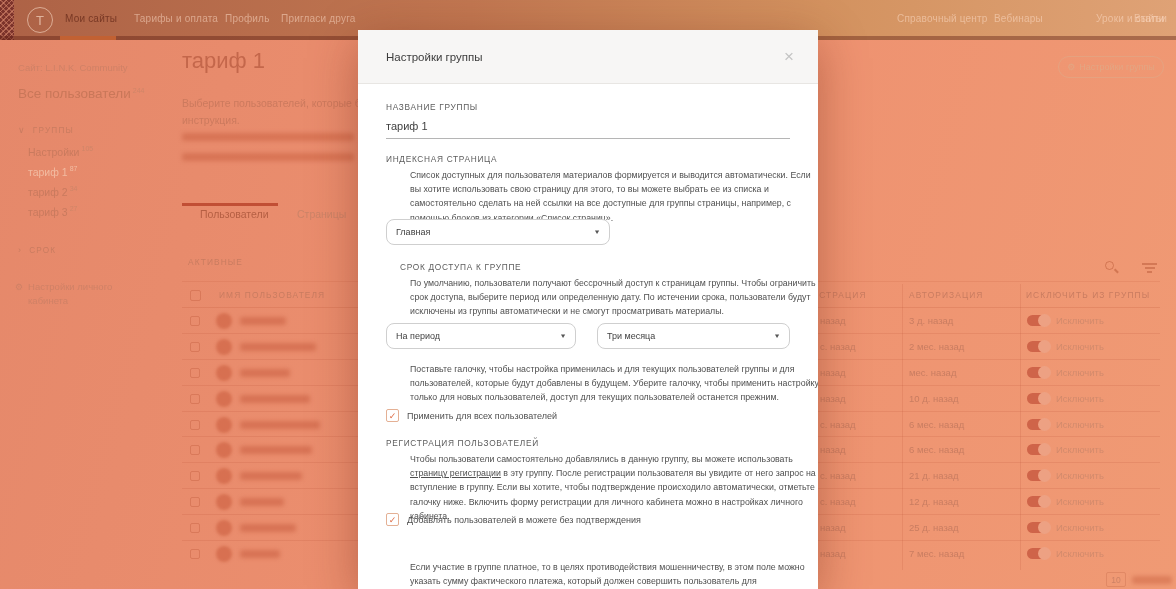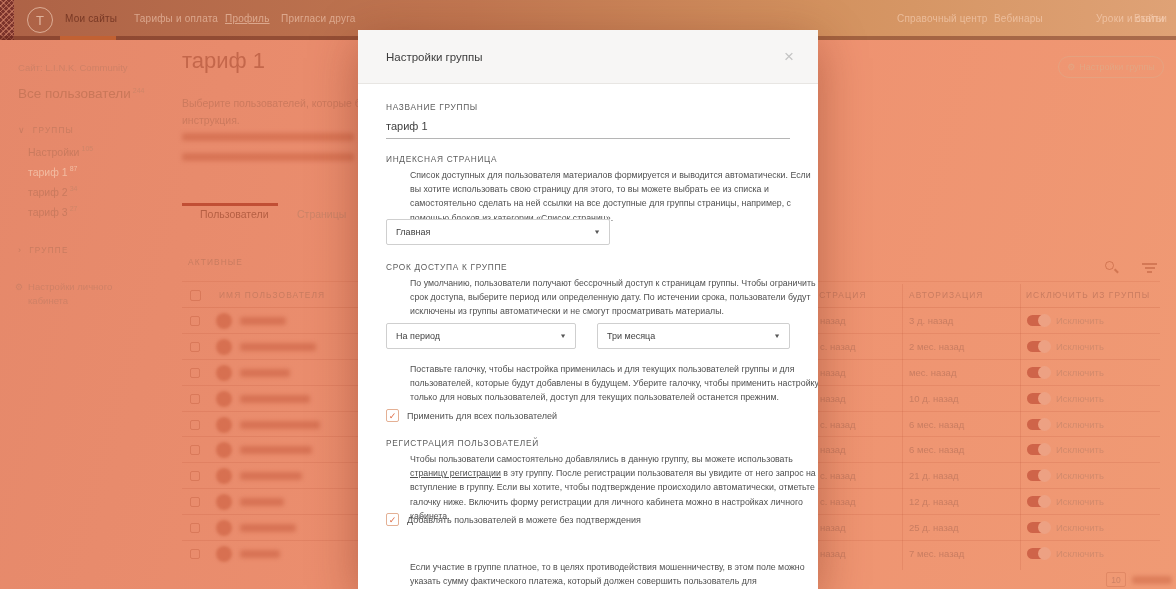--- a/index.html
+++ b/index.html
@@ -100,42 +100,42 @@
   }
   .modal-title{ font-size:11.5px; color:#3c3c3c; }
   .modal-close{ font-size:17px; color:#c4c4c4; cursor:pointer; line-height:1; font-weight:300; }
   .m-abs{ position:absolute; left:28px; width:412px; }
   .m-label{ font-size:8.3px; letter-spacing:0.7px; color:#5c5c5c; }
   .m-input-val{ font-size:11px; color:#3f3f3f; }
   .m-underline{ position:absolute; left:28px; width:404px; height:1px; background:#b5b5b5; }
   .m-para{ font-size:8.8px; line-height:14.2px; color:#4f4f4f;margin-left:24px; }
   .m-link{ text-decoration:underline; cursor:pointer; color:#4f4f4f; }
   .m-select{
-    position:absolute; height:26px; border:1px solid #cfcfcf; border-radius:2px; background:#fff;
+    position:absolute; height:26px; border:1px solid #cfcfcf; border-radius:8px; background:#fff;
     display:flex; align-items:center; justify-content:space-between; padding:0 9px; cursor:pointer;
   }
   .m-select .sel-val{ font-size:9px; color:#3f3f3f; }
   .m-select .caret{ font-size:6px; color:#555; transform:scaleX(1.2); }
   .m-check-row{ position:absolute; left:28px; display:flex; align-items:center; gap:8px; }
   .m-checkbox{ width:13px; height:13px; border:1px solid #e4b094; border-radius:2px; background:#fff;
     display:flex; align-items:center; justify-content:center; cursor:pointer; }
   .m-checkbox .ck{ font-size:9px; color:#dd6a44; font-weight:bold; }
   .m-check-label{ font-size:9px; color:#4f4f4f; }
 </style>
 </head>
 <body>
 
 <div class="topnav">
   <div class="zigzag"></div>
   <div class="logo-circle">
       <span>T</span>
     </div>
   <div class="nav-item active" style="left:65px;">Мои сайты</div>
   <div class="nav-item" style="left:134px;">Тарифы и оплата</div>
-  <div class="nav-item" style="left:225px;text-decoration:underline;">Профиль</div>
+  <div class="nav-item" style="left:225px;">Профиль</div>
   <div class="nav-item" style="left:281px;">Пригласи друга</div>
   <div class="nav-item" style="left:897px;">Справочный центр</div>
   <div class="nav-item" style="left:994px;">Вебинары</div>
   <div class="nav-item" style="left:1096px;">Уроки и статьи</div>
   <div class="nav-item" style="left:1134px;">Выйти</div>
   <div class="bottom-strip"></div>
   <div class="nav-active-strip" style="left:60px; width:56px;"></div>
 </div>
 
 <div>
@@ -152,21 +152,21 @@
   <div class="side-item active" style="left:28px; top:165px;">
     <span>тариф 1</span><span class="sup" style="color:#f2bba1;">87</span>
   </div>
   <div class="side-item" style="left:28px; top:185px;">
     <span>тариф 2</span><span class="sup">34</span>
   </div>
   <div class="side-item" style="left:28px; top:205px;">
     <span>тариф 3</span><span class="sup">27</span>
   </div>
   <div class="side-section" style="left:18px; top:245px;">
-    <span class="chev">›</span><span>ГРУППЕ</span>
+    <span class="chev">›</span><span>СРОК</span>
   </div>
   <div class="side-label" style="left:15px; top:281px;">
     <span class="gear-glyph">⚙</span><span>Настройки личного</span>
   </div>
   <div class="side-label" style="left:28px; top:295px;">кабинета</div>
 </div>
 
 <div>
   <div class="page-h1">тариф 1</div>
   <div class="intro-line" style="top:97px;">Выберите пользователей, которые буду</div>
@@ -331,21 +331,21 @@
   <div class="m-abs m-input-val" style="top:90px;">тариф 1</div>
   <div class="m-underline" style="top:108px;"></div>
 
   <div class="m-abs m-label" style="top:124px;">ИНДЕКСНАЯ СТРАНИЦА</div>
   <div class="m-abs m-para" style="top:138px;">Список доступных для пользователя материалов формируется и выводится автоматически. Если вы хотите использовать свою страницу для этого, то вы можете выбрать ее из списка и самостоятельно сделать на ней ссылки на все доступные для группы страницы, например, с помощью блоков из категории «Список страниц».</div>
   <div class="m-select" style="left:28px; top:189px; width:224px;">
     <span class="sel-val">Главная</span>
     <span class="caret">▼</span>
   </div>
 
-  <div class="m-abs m-label" style="top:232px;">СРОК ДОСТУПА К ГРУППЕ</div>
+  <div class="m-abs m-label" style="top:232px;margin-left:14px;">СРОК ДОСТУПА К ГРУППЕ</div>
   <div class="m-abs m-para" style="top:246px;">По умолчанию, пользователи получают бессрочный доступ к страницам группы. Чтобы ограничить срок доступа, выберите период или определенную дату. По истечении срока, пользователи будут исключены из группы автоматически и не смогут просматривать материалы.</div>
   <div class="m-select" style="left:28px; top:293px; width:190px;">
     <span class="sel-val">На период</span>
     <span class="caret">▼</span>
   </div>
   <div class="m-select" style="left:239px; top:293px; width:193px;">
     <span class="sel-val">Три месяца</span>
     <span class="caret">▼</span>
   </div>
   <div class="m-abs m-para" style="top:332px;">Поставьте галочку, чтобы настройка применилась и для текущих пользователей группы и для пользователей, которые будут добавлены в будущем. Уберите галочку, чтобы применить настройку только для новых пользователей, доступ для текущих пользователей останется прежним.</div>

